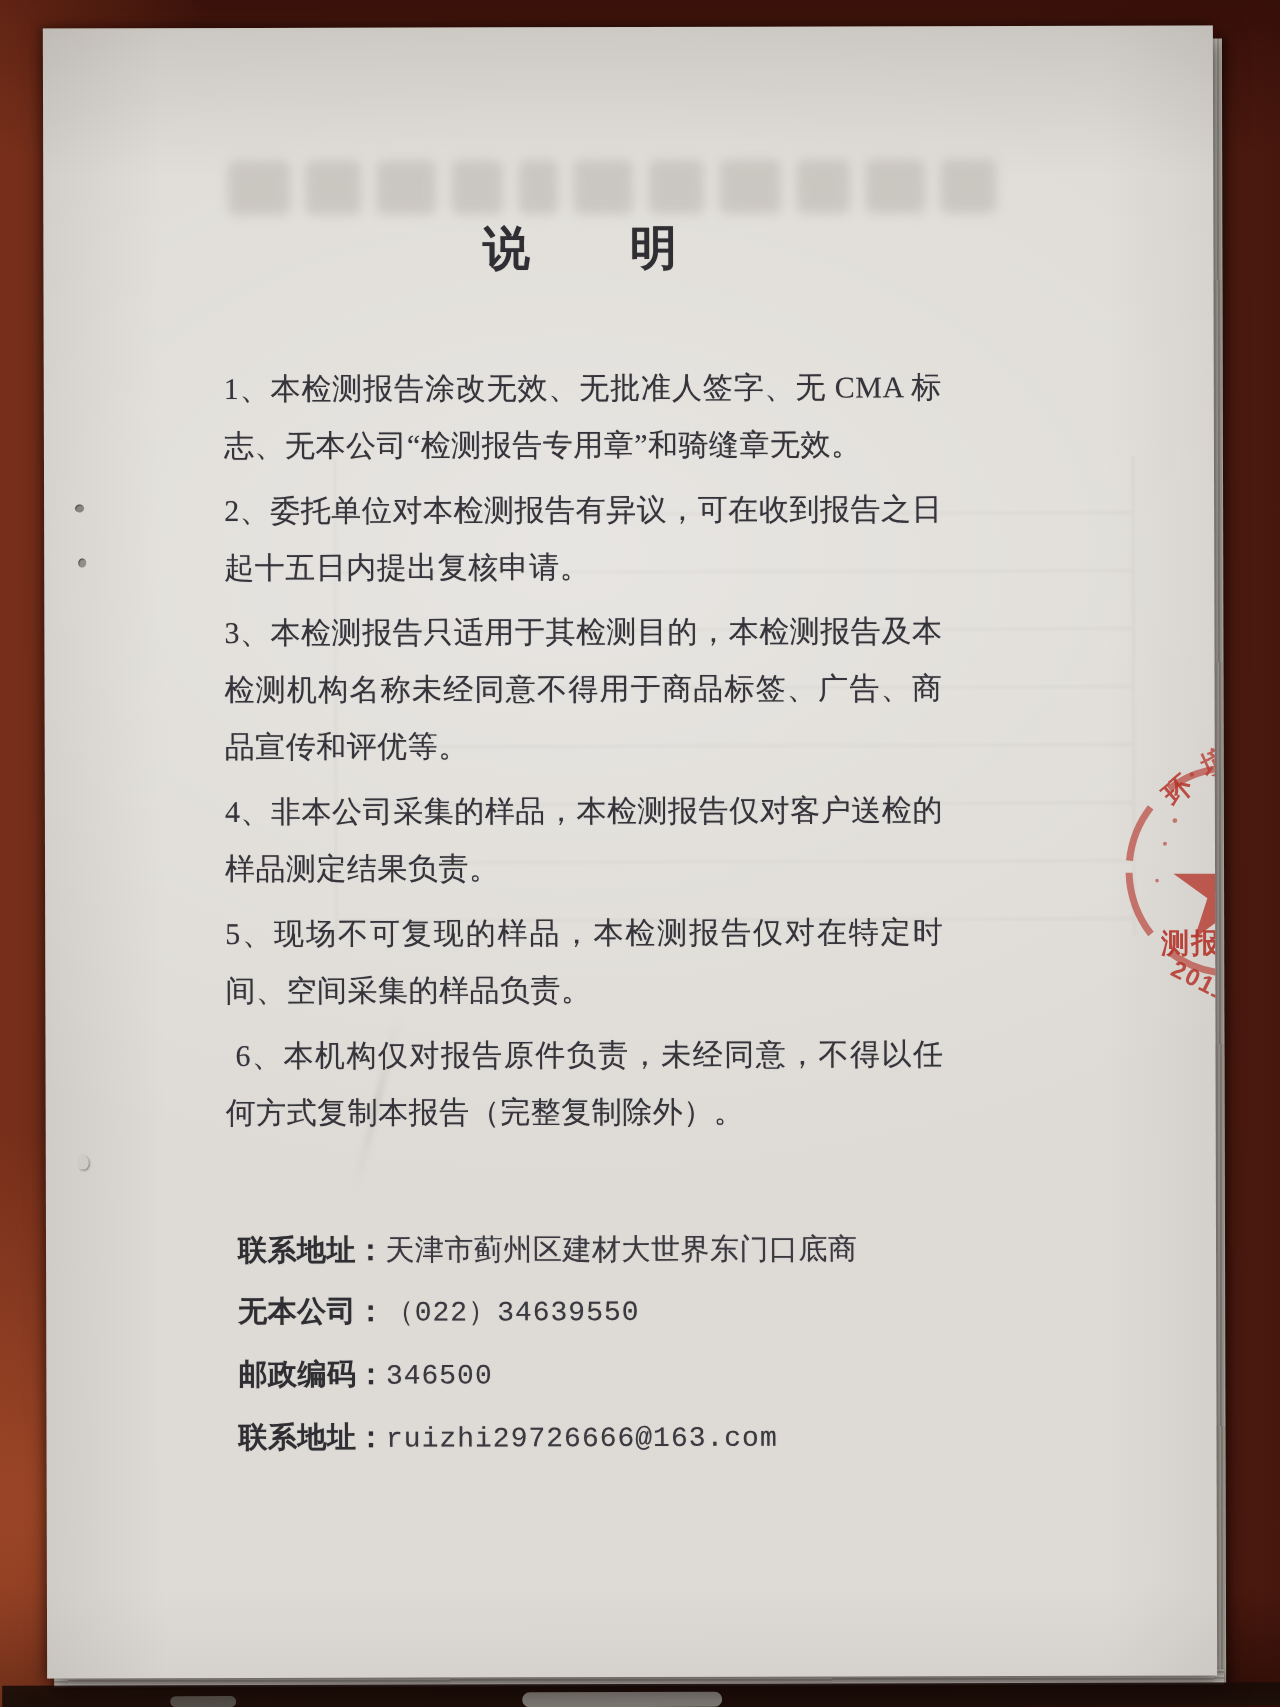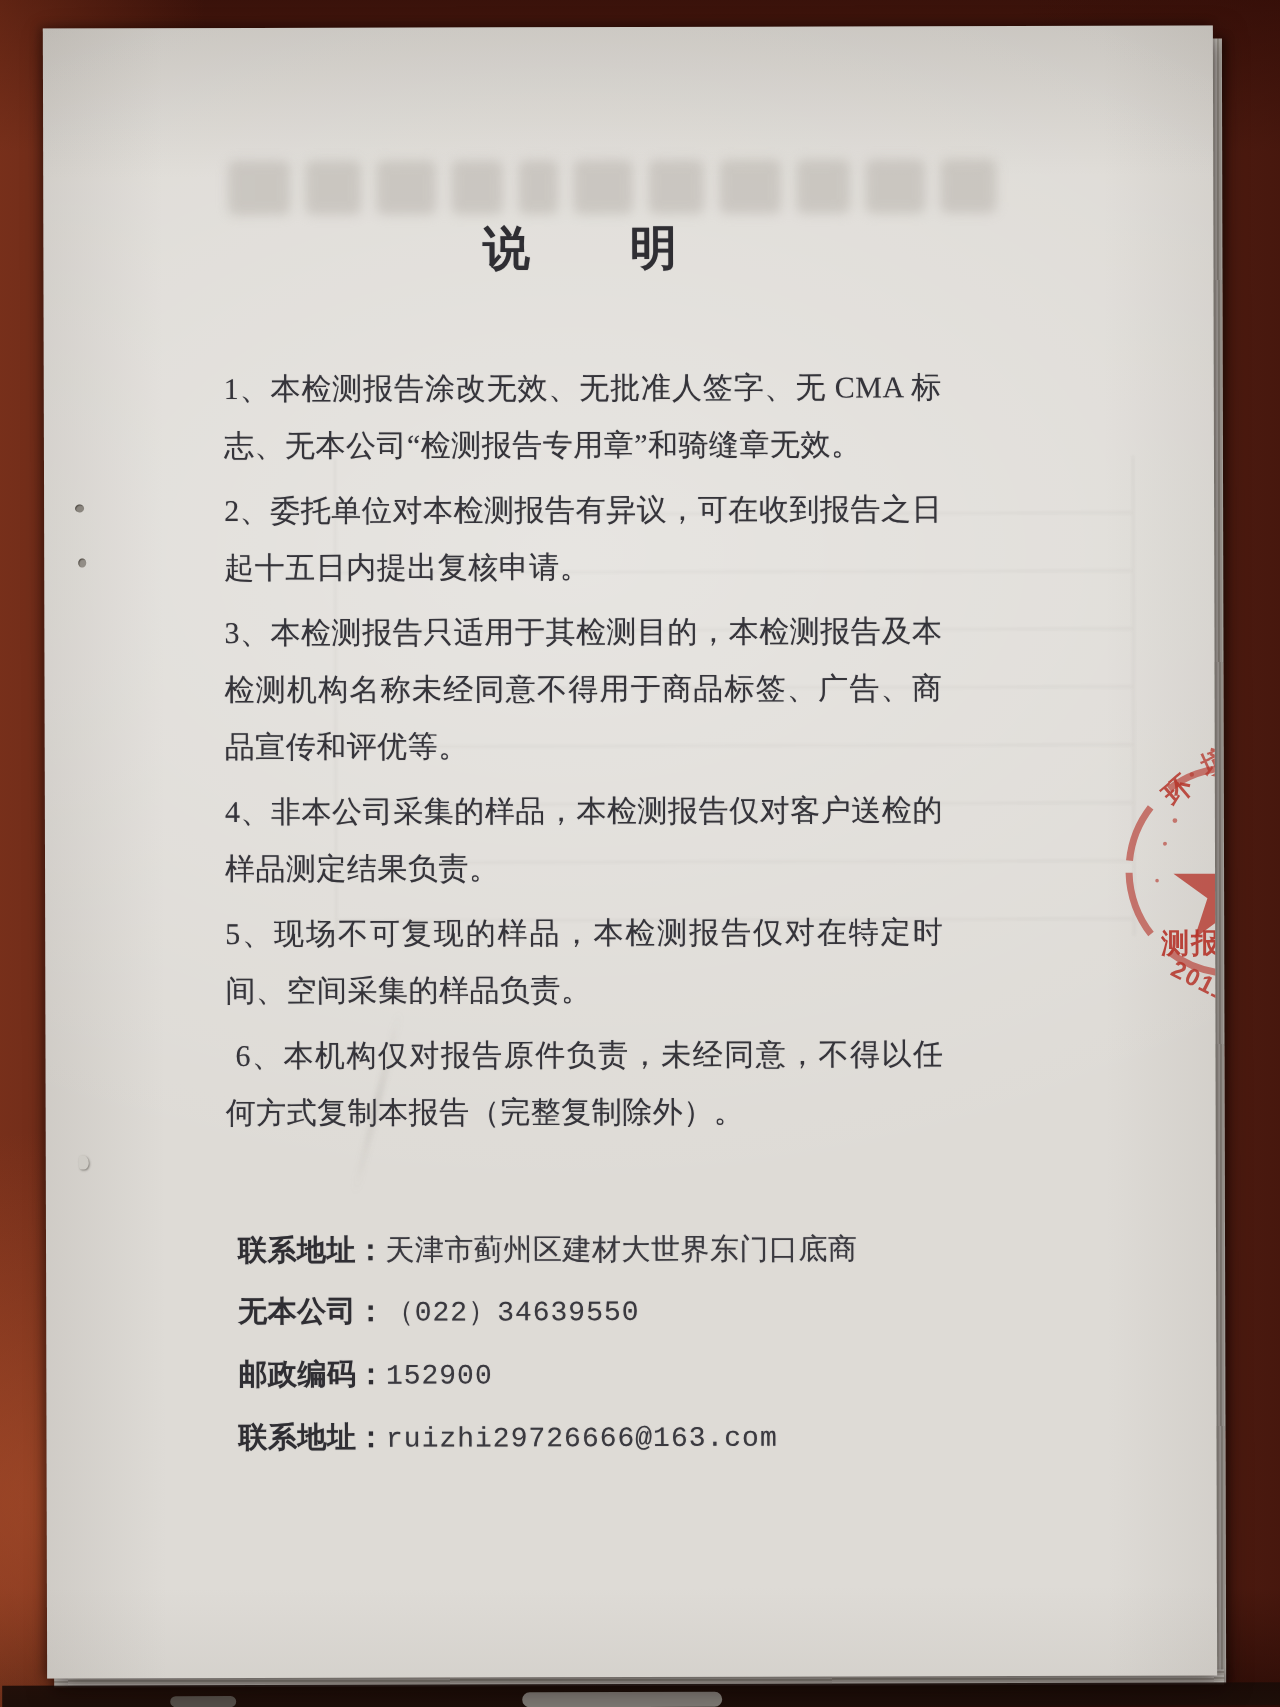--- a/index.html
+++ b/index.html
@@ -130,21 +130,21 @@
     </div>
 
     <div class="contact">
       <div>
         <span class="label">联系地址：</span><span class="val">天津市蓟州区建材大世界东门口底商</span>
       </div>
       <div>
         <span class="label">无本公司：</span><span class="val mono">（022）34639550</span>
       </div>
       <div>
-        <span class="label">邮政编码：</span><span class="val mono">152900</span>
+        <span class="label">邮政编码：</span><span class="val mono">346500</span>
       </div>
       <div>
         <span class="label">联系地址：</span><span class="val mono">ruizhi29726666@163.com</span>
       </div>
     </div>
 
     <svg class="stamp" viewBox="0 0 150 265" width="150" height="265">
       <g fill="none" stroke="#b5342a" opacity="0.62">
         <circle cx="137" cy="130" r="103" stroke-width="7" stroke-dasharray="34 12 58 26 74 38" transform="rotate(160 137 130)"></circle>
       </g>

